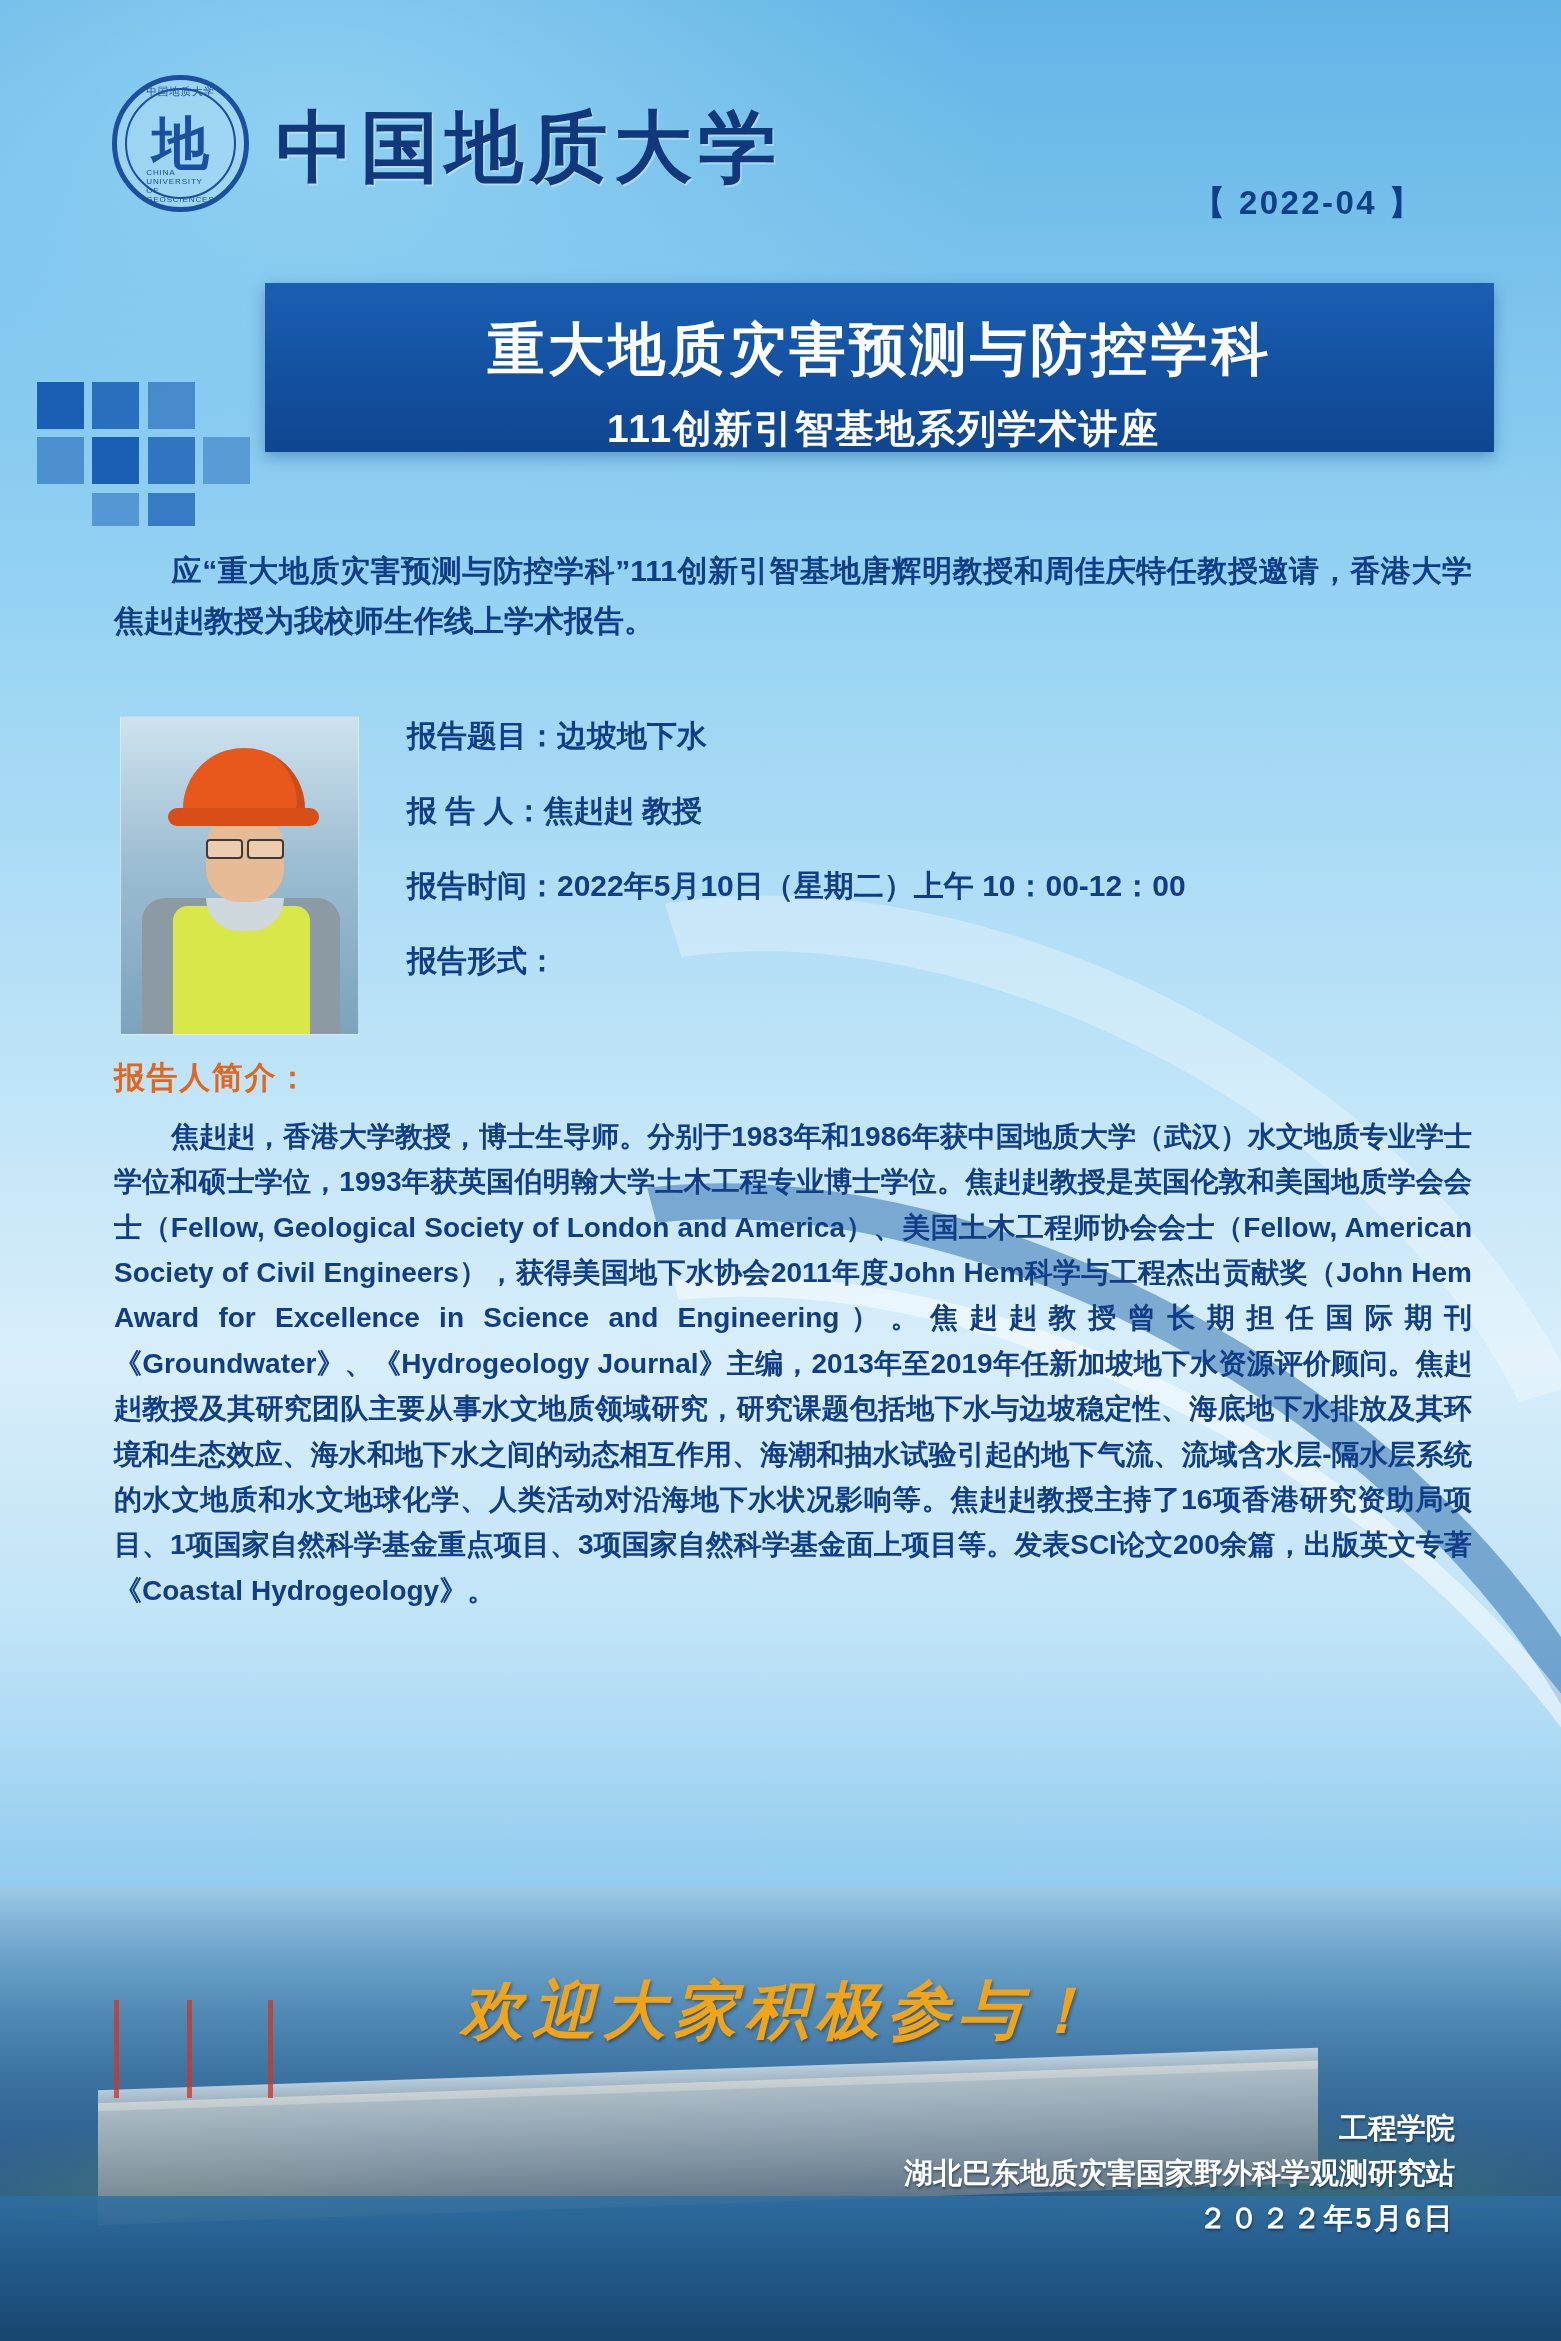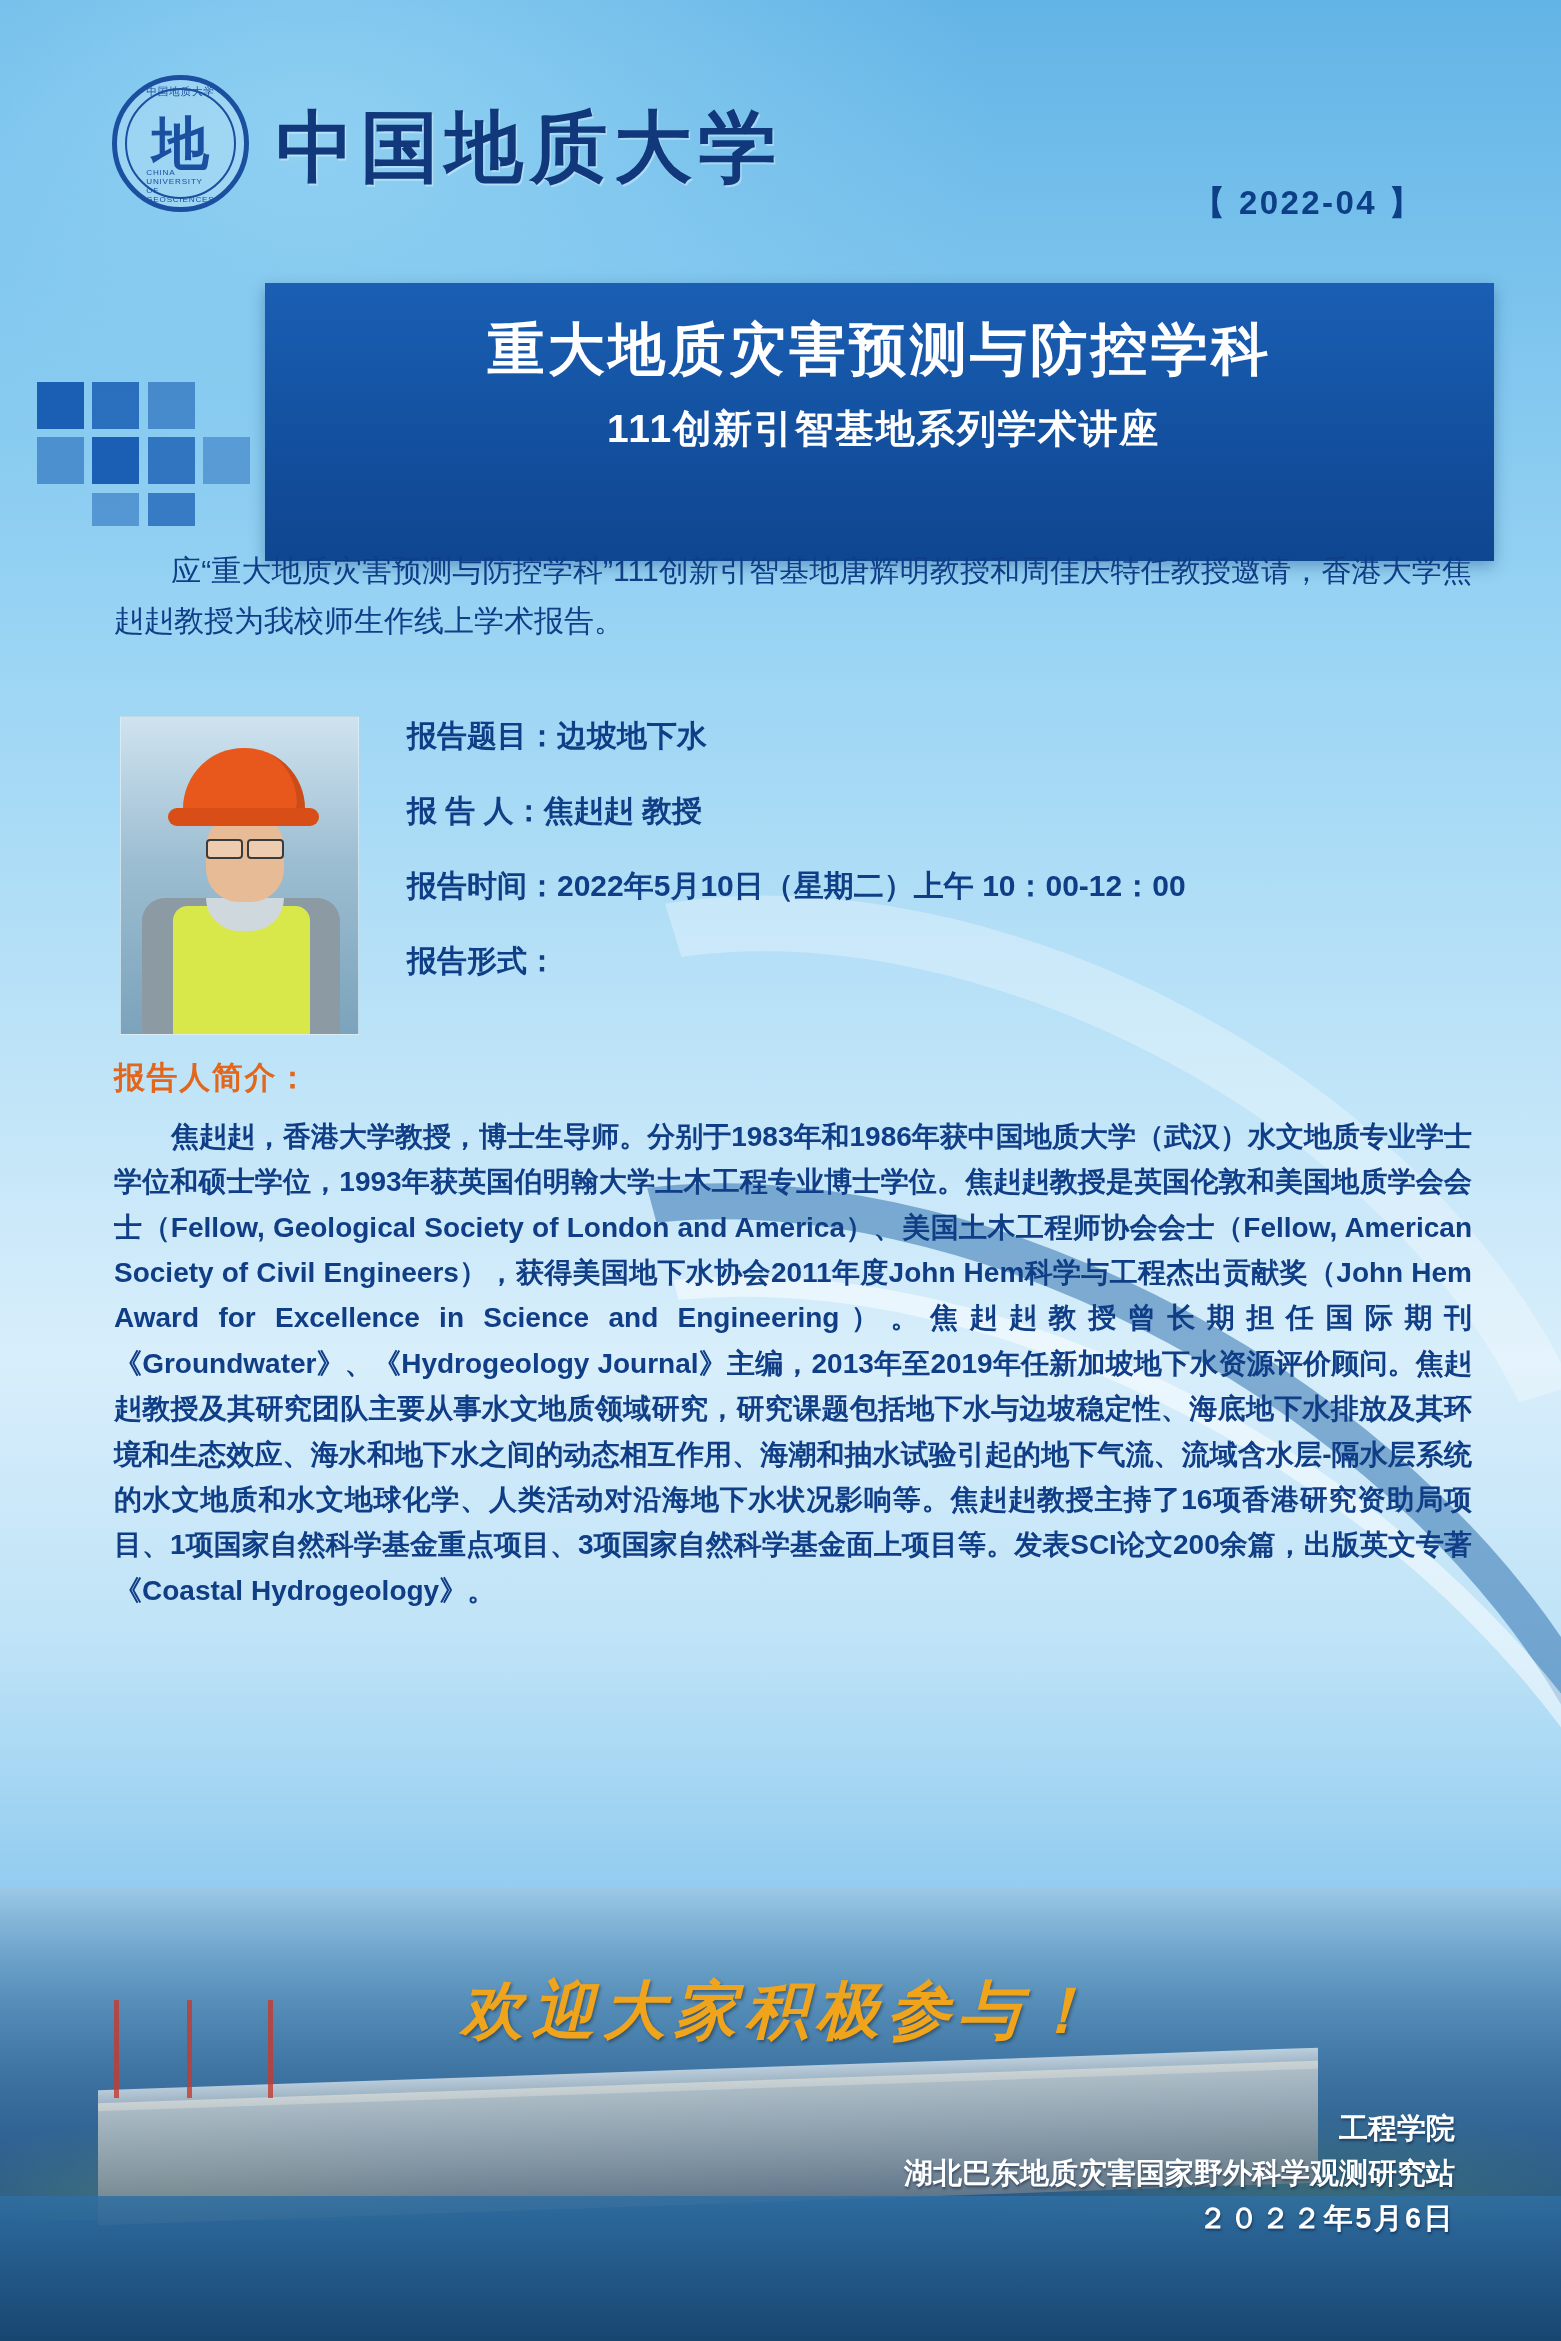--- a/index.html
+++ b/index.html
@@ -59,33 +59,33 @@
   .logo .ring2{position:absolute;inset:13px;border:2.4px solid #1b4fa0;border-radius:50%;}
   .logo .mark{position:absolute;left:50%;top:50%;transform:translate(-50%,-50%);font-size:57px;color:#1b4fa0;font-weight:bold;}
   .logo .txt-top{position:absolute;left:50%;top:9.8px;transform:translateX(-50%);font-size:10.6px;color:#1b4fa0;letter-spacing:0.8px;}
   .logo .txt-bot{position:absolute;left:50%;bottom:8.1px;transform:translateX(-50%);font-size:8.1px;color:#1b4fa0;letter-spacing:0.8px;}
   .univ{position:absolute;left:276px;top:96px;font-size:78px;font-weight:bold;color:#10387a;
     font-family:"DejaVu Serif","Liberation Serif",serif;letter-spacing:6.5px;
     text-shadow:1.6px 1.6px 0 rgba(255,255,255,.35);}
   .issue{position:absolute;right:137px;top:181px;font-size:33px;font-weight:bold;color:#0d3f86;letter-spacing:2.4px;}
 
   
-  .titleband{position:absolute;left:265px;right:67px;top:283px;height:278px;
+  .titleband{position:absolute;left:265px;right:67px;top:283px;height:169px;
     background:linear-gradient(180deg,#1a5fb4 0%, #13509f 55%, #0f4690 100%);
     box-shadow:0 4.9px 14.6px rgba(10,50,110,.35);}
   .title1{position:absolute;left:0;right:0;top:29px;text-align:center;color:#ffffff;
     font-size:57px;font-weight:bold;letter-spacing:3.3px;}
   .title2{position:absolute;left:0;right:0;top:119px;text-align:center;color:#ffffff;
     font-size:39px;font-weight:bold;letter-spacing:1.6px;margin-left:8px;}
   .checks{position:absolute;left:37px;top:382px;width:236px;height:138px;}
   .chk{position:absolute;background:#1a5fb4;}
 
   
   .intro{position:absolute;left:114px;right:89px;top:546px;color:#0f3e86;
-    font-size:30px;font-weight:normal;line-height:1.65;text-align:justify;}
+    font-size:30px;font-weight:bold;line-height:1.65;text-align:justify;}
   .intro .ind{display:inline-block;width:57px;}
 
   
   .portrait{position:absolute;left:120px;top:716px;width:237px;height:317px;
     background:linear-gradient(180deg,#b9d8ea,#7fb3cf);overflow:hidden;border:0.8px solid rgba(255,255,255,.5);}
   .p-sky{position:absolute;inset:0;background:linear-gradient(180deg,#cfe3ef 0%,#9dbed2 45%,#7ba3bb 100%);}
   .p-helmet{position:absolute;left:62px;top:31px;width:122px;height:70px;background:#e8571c;
     border-radius:63px 63px 9.8px 9.8px;box-shadow:inset -8.1px -4.9px 0 rgba(0,0,0,.12);}
   .p-brim{position:absolute;left:47px;top:91px;width:151px;height:18px;background:#d94e16;border-radius:11.4px;}
   .p-face{position:absolute;left:85px;top:94px;width:78px;height:91px;background:#e7bb96;border-radius:37px 37px 33px 33px;}

